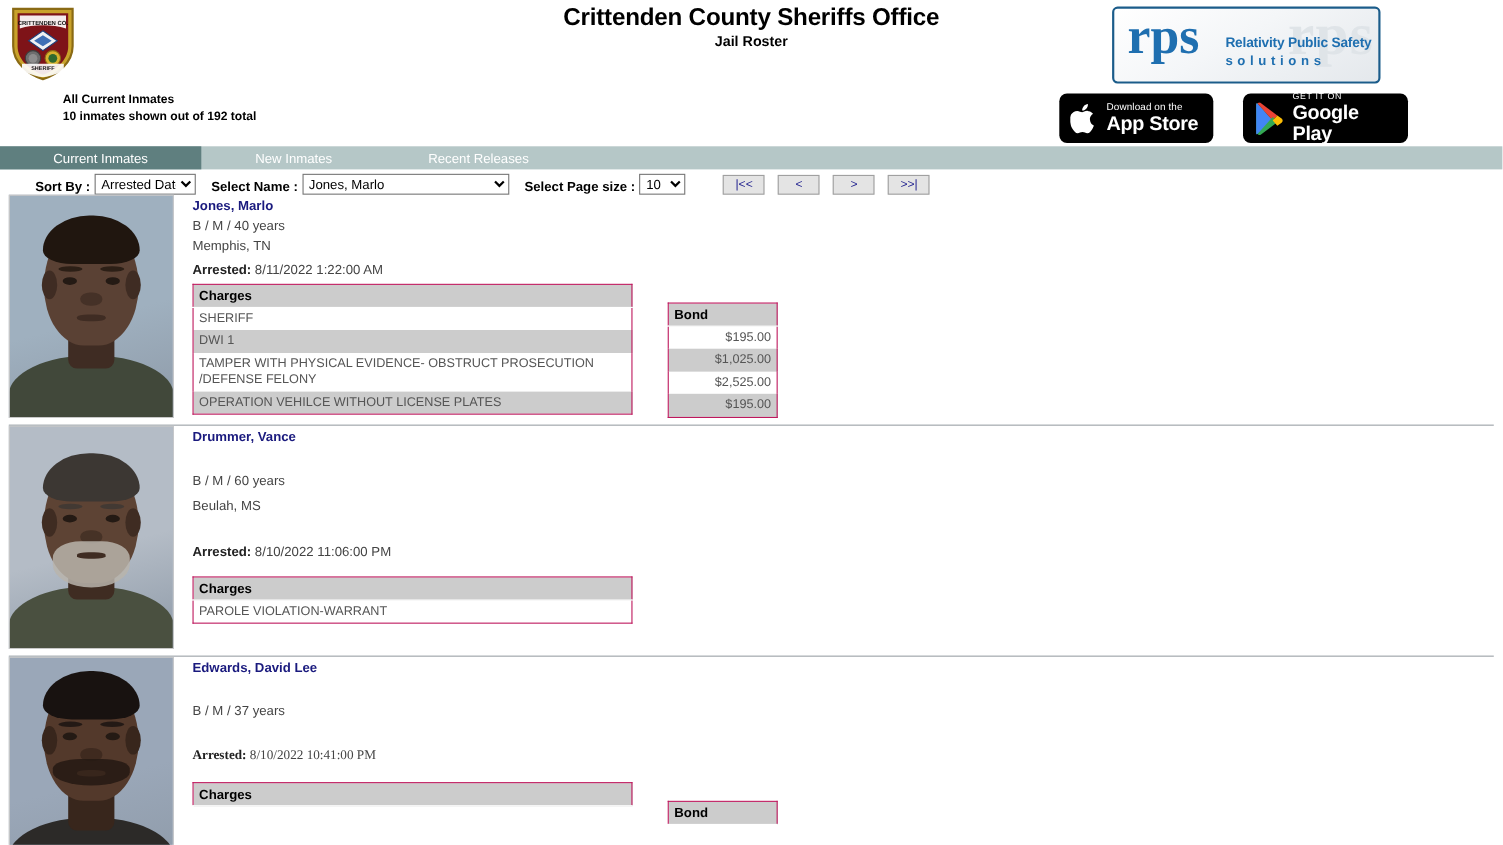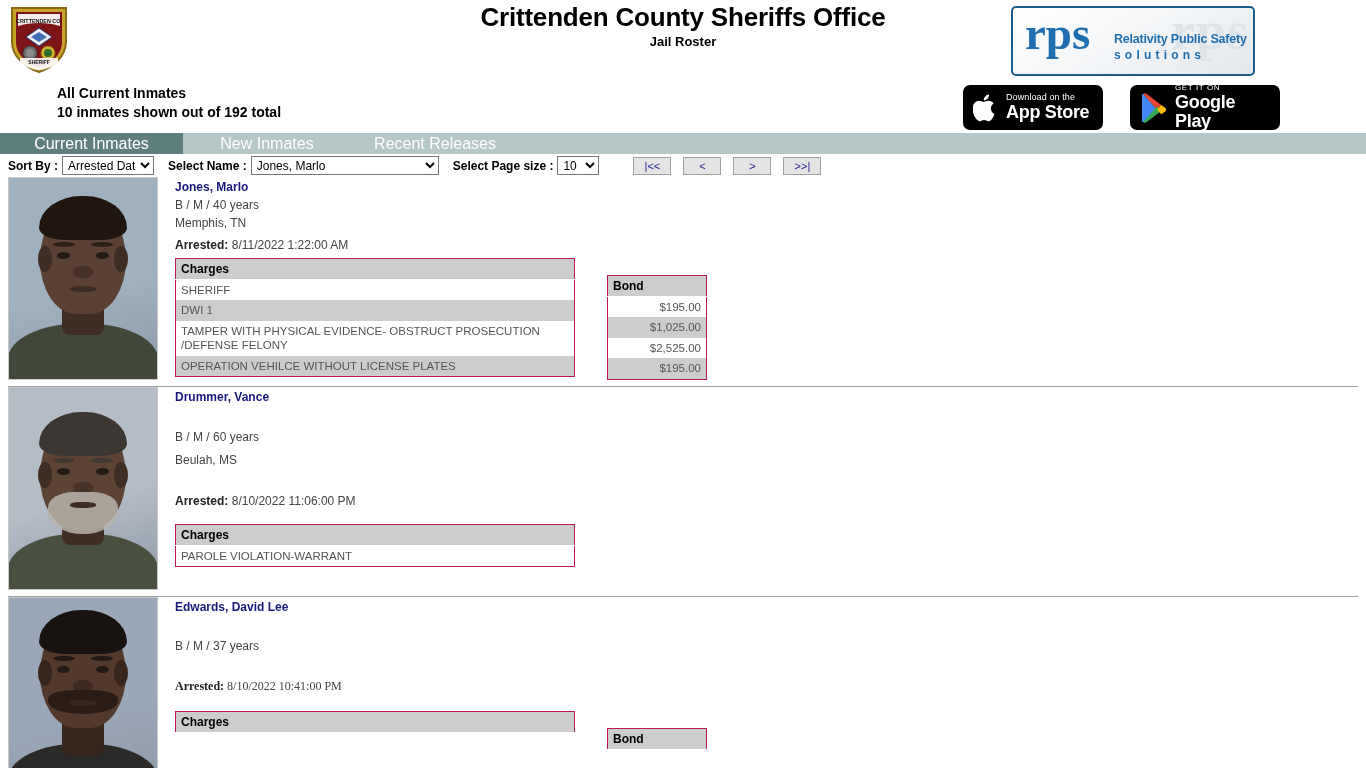--- a/index.html
+++ b/index.html
@@ -24,31 +24,31 @@
     position: absolute; left: 8px; top: 2px;
     width: 62px; height: 72px;
   }
 
   .title-block {
     position: absolute; left: 0; right: 0; top: 4px;
     text-align: center;
     pointer-events: none;
   }
   .site-title {
-    font-size: 26px; font-weight: bold; color: #000000;
+    font-size: 22px; font-weight: bold; color: #000000;
     letter-spacing: -0.2px; line-height: 1.05;
   }
   .site-subtitle {
     font-size: 13px; font-weight: bold; color: #000000;
     margin-top: 3px;
   }
 
   .roster-summary {
     position: absolute; left: 57px; top: 84px;
-    font-size: 14px; font-weight: bold; color: #000000;
+    font-size: 11px; font-weight: bold; color: #000000;
     line-height: 1.35;
   }
 
   
   .rps-logo {
     position: absolute; left: 1011px; top: 6px;
     width: 240px; height: 66px;
     border: 2px solid #1b5c8a;
     border-radius: 5px;
     background: linear-gradient(150deg,#ffffff 0%,#f4f6f8 45%,#e4e8ec 100%);
@@ -99,36 +99,37 @@
   
   .tabbar {
     position: relative;
     height: 21px;
     background: #b5c7c7;
     display: flex;
     align-items: stretch;
   }
   .tab {
     display: flex; align-items: center; justify-content: center;
-    font-size: 16px; color: #ffffff;
+    font-size: 12px; color: #ffffff;
     padding: 0 14px;
     cursor: pointer;
     white-space: nowrap;
   }
   .tab.active { background: #5f7f7f; min-width: 155px; }
   .tab.inactive { min-width: 140px; }
 
   
   .controls {
     position: relative;
     height: 23px;
-    display: flex; align-items: center;
+    display: flex; align-items: flex-end;
     padding-left: 8px;
     font-size: 12px;
     color: #000000;
+    margin-left: 24px;
   }
   .ctrl-label { font-weight: bold; margin-right: 4px; white-space: nowrap; }
   .ctrl-select {
     font-family: "Liberation Sans", sans-serif;
     font-size: 12px;
     height: 19px;
     border: 1px solid #767676;
     background: #ffffff;
     color: #000000;
     padding: 0 1px;

